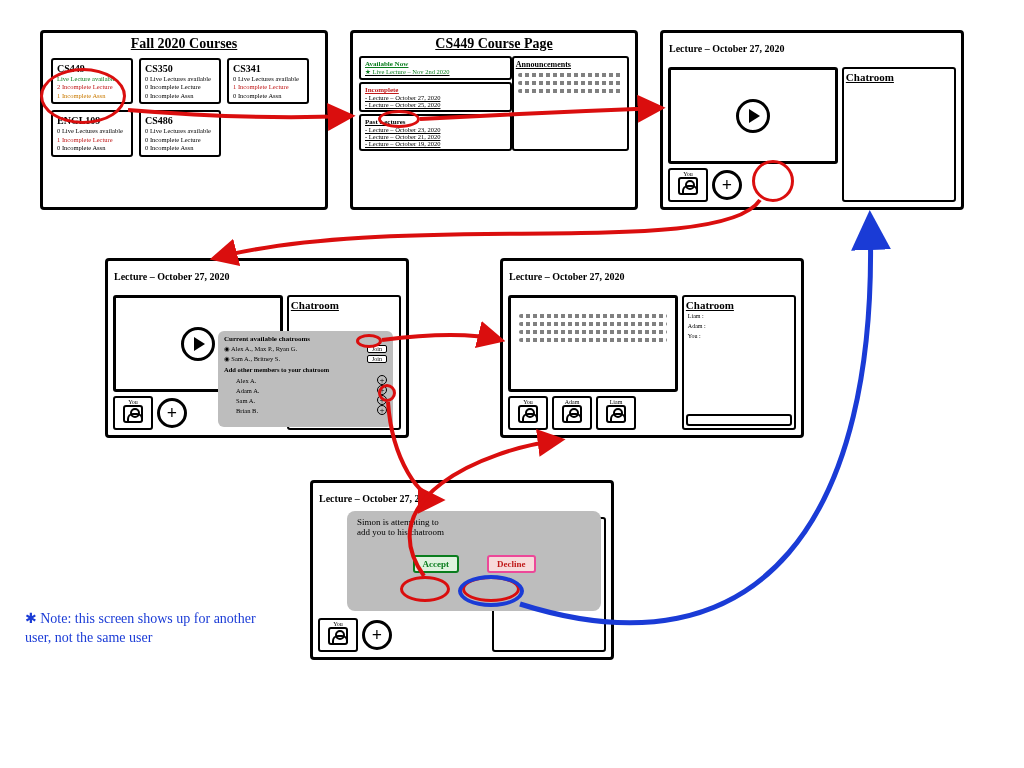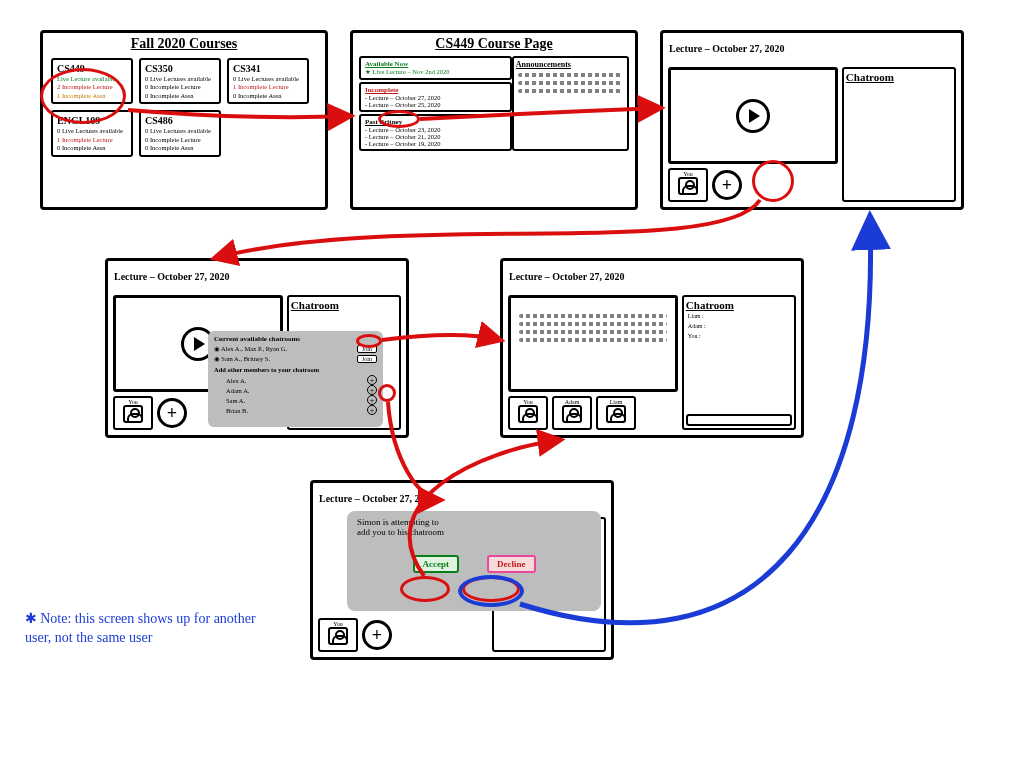--- a/index.html
+++ b/index.html
@@ -41,21 +41,21 @@
     font-size: 6.5px;
     line-height: 1.3;
   }
   .course-card .code { font-size: 10px; font-weight: bold; }
   .green { color: #0a7d1e; }
   .red { color: #c01818; }
   .orange { color: #c97a00; }
 
   
   .p2 { left: 350px; top: 30px; width: 288px; height: 180px; }
-  .p2-body { display: flex; padding: 2px 6px; }
+  .p2-body { display: flex; padding: 2px 6px; text-decoration: underline; }
   .p2-left { flex: 1.4; display: flex; flex-direction: column; gap: 2px; }
   .section-box { border: 2px solid #000; border-radius: 3px; padding: 2px 4px; }
   .sec-title { font-size: 7px; font-weight: 600; text-decoration: underline; }
   .sec-line { font-size: 6.5px; white-space: nowrap; }
   .p2-right { flex: 1; border: 2px solid #000; border-radius: 3px; padding: 2px; }
   .squig { height: 4px; border-radius: 2px; background: repeating-linear-gradient(90deg,#000 0 4px,transparent 4px 7px); margin: 4px 2px; opacity:.5; }
 
   
   .lec { display:flex; flex-direction:column; }
   .lec .body { display:flex; flex:1; gap:4px; padding:3px 5px 5px 5px; min-height:0; }
@@ -73,21 +73,21 @@
   .chat-title { font-size:11px; text-align:left; text-decoration:underline; font-weight:600; }
   .chat-line { font-size:6px; margin:2px 2px; }
   .chat-input { border:2px solid #000; border-radius:3px; height:12px; margin-top:auto; }
 
   
   .p3 { left: 660px; top: 30px; width: 304px; height: 180px; }
 
   
   .p4 { left: 105px; top: 258px; width: 304px; height: 180px; }
   .add-popup {
-    position:absolute; left:100px; top:70px; width:175px; height:96px;
+    position:absolute; left:110px; top:70px; width:175px; height:96px;
     background:#bdbdbd; border-radius:6px; padding:4px 6px; font-size:6.5px;
   }
   .popup-title { font-size:7px; font-weight:600; }
   .popup-row { display:flex; justify-content:space-between; align-items:center; margin:2px 0; }
   .join-btn { border:1px solid #000; background:#fff; font-size:6px; padding:0 4px; border-radius:2px; }
   .popup-list li { display:flex; justify-content:space-between; align-items:center; }
   .plus-small { width:10px; height:10px; border:1.5px solid #000; border-radius:50%; display:flex; align-items:center; justify-content:center; font-size:9px; line-height:1; }
 
   
   .p5 { left: 500px; top: 258px; width: 304px; height: 180px; }
@@ -150,21 +150,21 @@
       <div class="section-box">
         <div class="sec-title green">Available Now</div>
         <div class="sec-line green">★ Live Lecture – Nov 2nd 2020</div>
       </div>
       <div class="section-box">
         <div class="sec-title red">Incomplete</div>
         <div class="sec-line">- Lecture – October 27, 2020</div>
         <div class="sec-line">- Lecture – October 25, 2020</div>
       </div>
       <div class="section-box">
-        <div class="sec-title">Past Britney</div>
+        <div class="sec-title">Past Lectures</div>
         <div class="sec-line">- Lecture – October 23, 2020</div>
         <div class="sec-line">- Lecture – October 21, 2020</div>
         <div class="sec-line">- Lecture – October 19, 2020</div>
       </div>
     </div>
     <div class="p2-right">
       <div class="sec-title" style="font-size:8px">Announcements</div>
       <div class="squig"></div>
         <div class="squig"></div>
         <div class="squig"></div>

